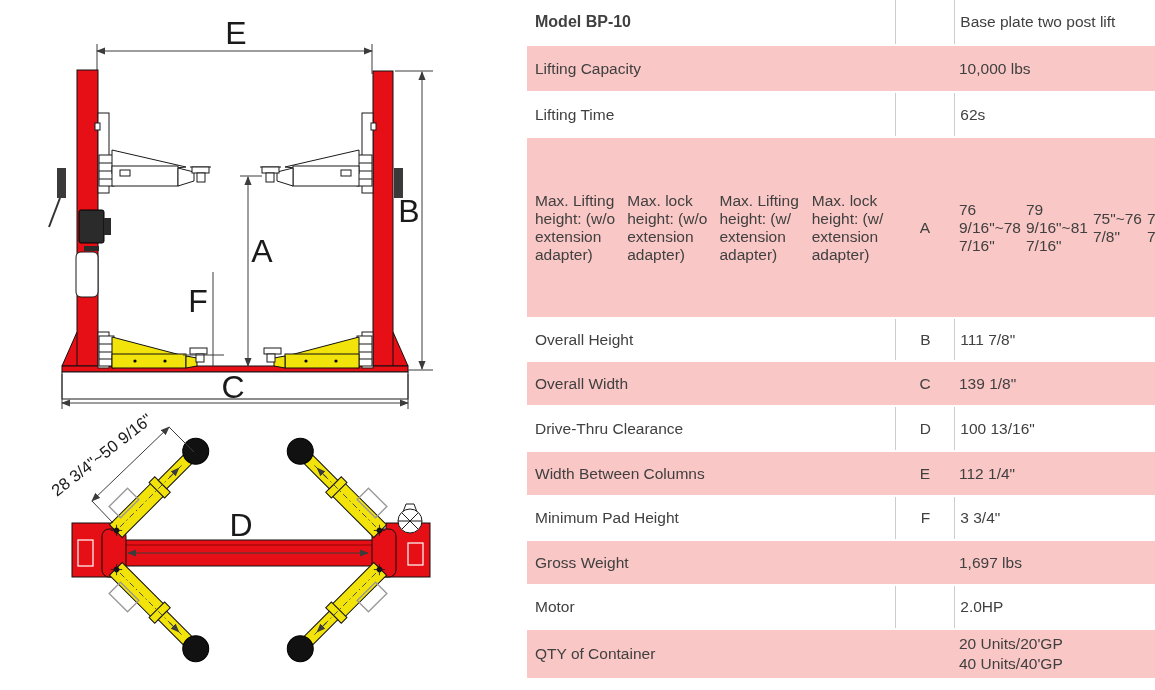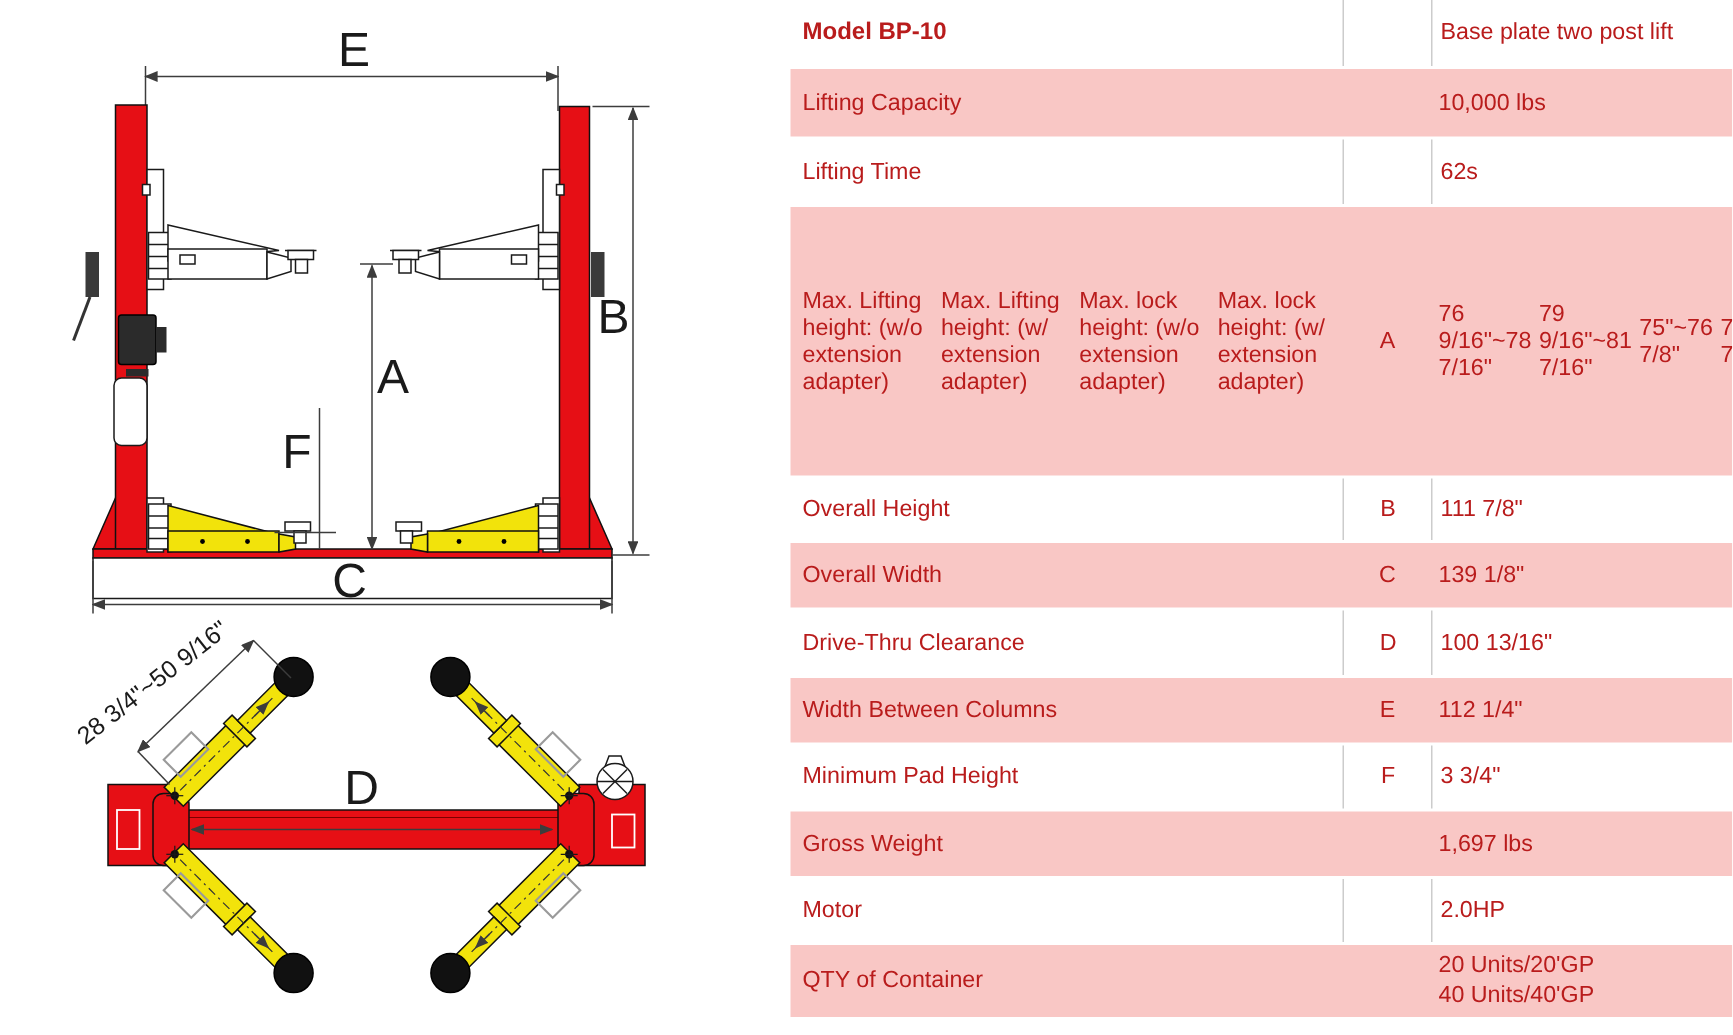--- a/index.html
+++ b/index.html
@@ -8,21 +8,21 @@
   .diagram{position:absolute;left:0;top:0;}
   .dimtext{fill:#1a1a1a;font-family:"Liberation Sans",sans-serif;font-size:32px;}
   .smalldim{fill:#1a1a1a;font-family:"Liberation Sans",sans-serif;font-size:16.5px;}
   .dim{stroke:#3c3c3c;stroke-width:1;fill:none;}
   .wh{fill:#ffffff;stroke:#1a1a1a;stroke-width:1;}
   .red{fill:#e60f15;stroke:#111;stroke-width:1;}
   .yl{fill:#f2e30b;stroke:#111;stroke-width:1;}
 
   .spec-table{position:absolute;left:527px;top:0;width:628px;height:690px;
       display:flex;flex-direction:column;gap:2px;background:#fff;
-      font-size:15.5px;color:#b91c1c;}
+      font-size:15.5px;color:#404040;}
   .trow{display:flex;align-items:stretch;flex:0 0 auto;}
   .pink{background:#f9c7c5;}
   .c-label{width:369px;box-sizing:border-box;display:flex;align-items:center;padding-left:8px;}
   .c-letter{width:58px;display:flex;align-items:center;justify-content:center;}
   .c-value{width:201px;box-sizing:border-box;display:flex;align-items:center;padding-left:5px;}
   .white .c-letter,.white .c-value{border-left:1px solid #ccc;}
   .bold{font-weight:bold;font-size:16px;}
   .block .c-label,.block .c-value{flex-direction:row;align-items:stretch;padding:0;}
   .block .c-label>div{flex:1;display:flex;align-items:center;padding-left:8px;}
   .block .c-value>div{flex:1;display:flex;align-items:center;padding-left:5px;}
@@ -191,22 +191,22 @@
 
     <div class="trow white" style="height:43px">
       <div class="c-label">Lifting Time</div>
       <div class="c-letter"></div>
       <div class="c-value">62s</div>
     </div>
 
     <div class="trow pink block" style="height:179px">
       <div class="c-label">
         <div>Max. Lifting height: (w/o extension adapter)</div>
+        <div>Max. lock height:  (w/o extension adapter)</div>
         <div>Max. Lifting height:  (w/ extension adapter)</div>
-        <div>Max. lock height:  (w/o extension adapter)</div>
         <div>Max. lock height:  (w/ extension adapter)</div>
       </div>
       <div class="c-letter">A</div>
       <div class="c-value">
         <div>76 9/16"~78 7/16"</div>
         <div>79 9/16"~81 7/16"</div>
         <div>75"~76 7/8"</div>
         <div>78"~79 7/8"</div>
       </div>
     </div>

